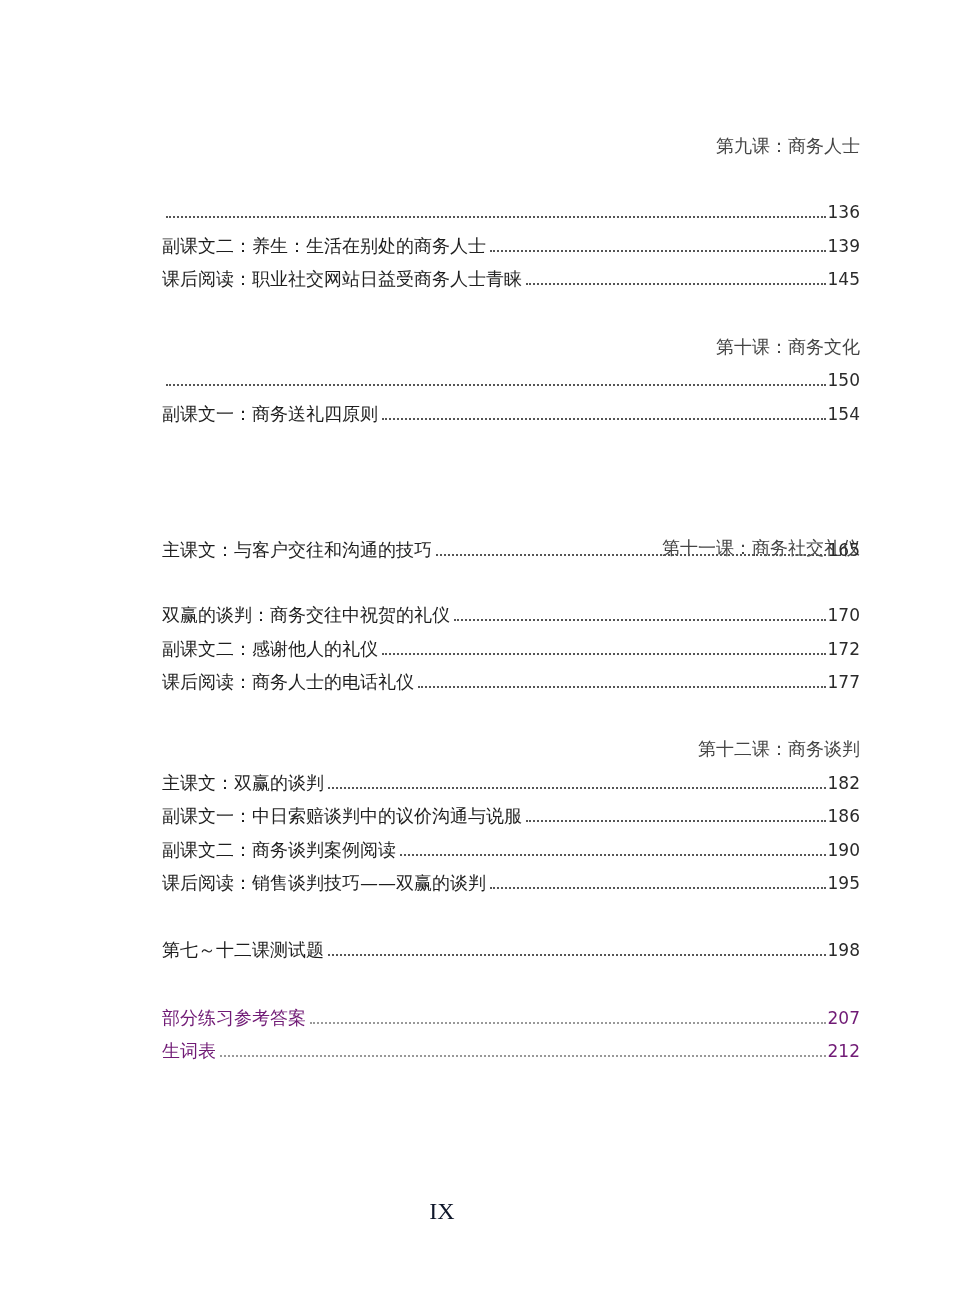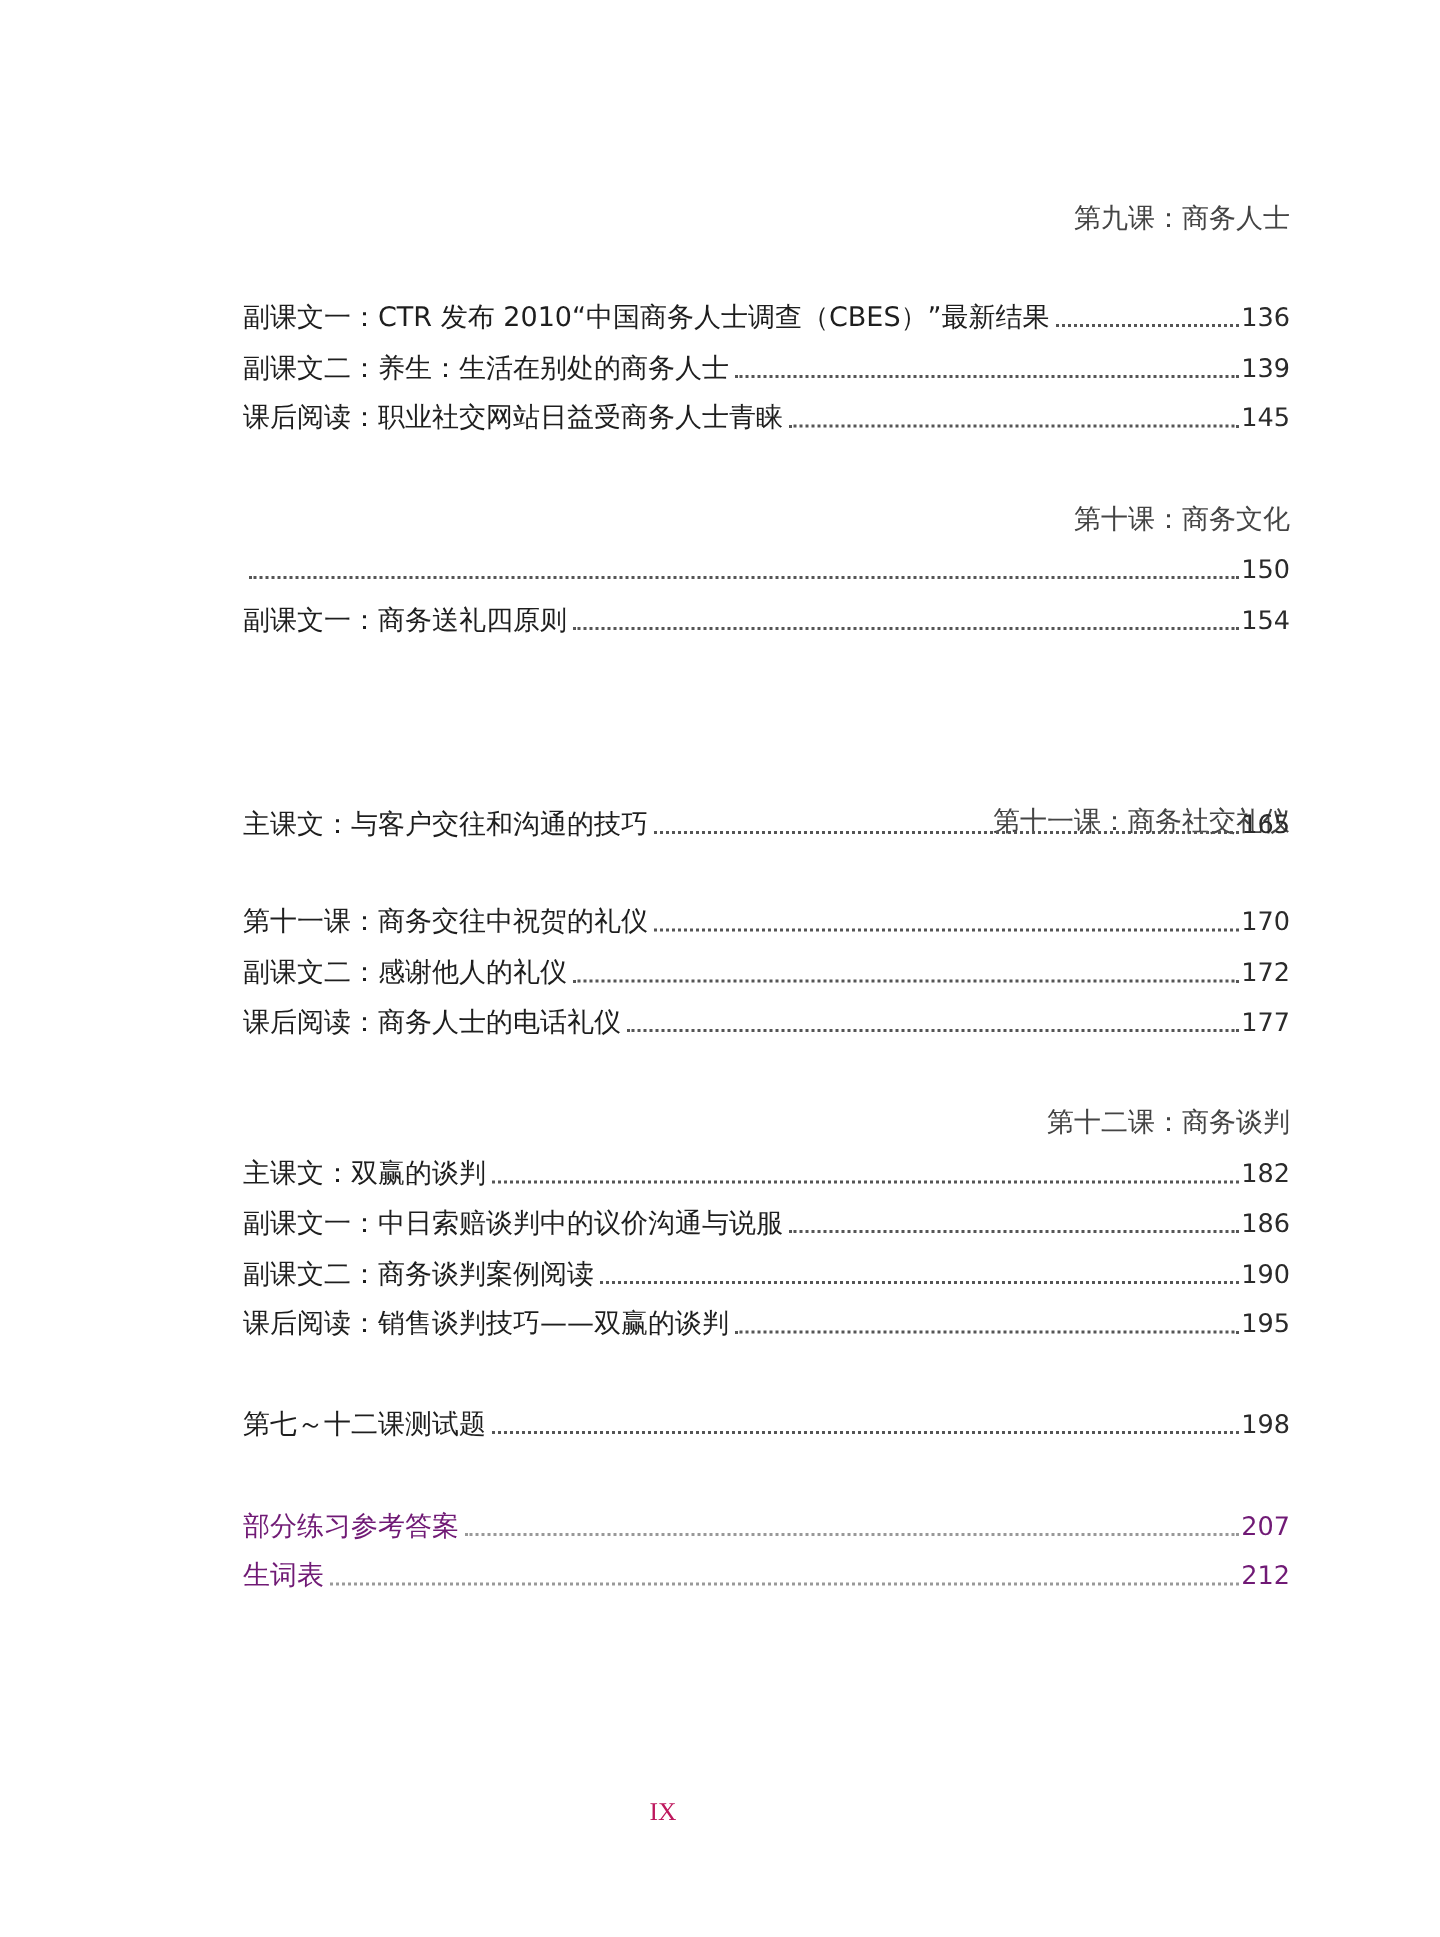--- a/index.html
+++ b/index.html
@@ -22,33 +22,32 @@
       height: 0;
     }
     .line .page-num { flex: 0 0 auto; font-size: 17px; }
     .heading { color: #444; }
     .heading .label { color: #444; }
     .entry .label { color: #1e1e1e; }
     .light .label, .light .page-num { color: #701a75; }
     .light .leader { border-bottom-color: #999; }
     .folio {
       position: absolute; top: 1198px; left: 0; width: 884px; text-align: center;
-      font-family: "Liberation Serif", "DejaVu Serif", serif; font-size: 17px; color: #be185d;
+      font-family: "Liberation Serif", "DejaVu Serif", serif; font-size: 24px; color: #0f172a;
     }
   </style>
 </head>
 <body>
 
 <div class="page">
 
   <div class="line heading" style="top:128px">
     <span class="label">第九课：商务人士</span>
   </div>
   <div class="line entry" style="top:194px">
-    <span class="label">副课文一：CTR 发布 2010“中国商务人士调查（CBES）”最新结果</span>
     <span class="leader"></span>
     <span class="page-num">136</span>
   </div>
   <div class="line entry" style="top:228px">
     <span class="label">副课文二：养生：生活在别处的商务人士</span>
     <span class="leader"></span>
     <span class="page-num">139</span>
   </div>
   <div class="line entry" style="top:261px">
     <span class="label">课后阅读：职业社交网站日益受商务人士青睐</span>
@@ -71,21 +70,21 @@
 
   <div class="line heading" style="top:530px">
     <span class="label">第十一课：商务社交礼仪</span>
   </div>
   <div class="line entry" style="top:532px">
     <span class="label">主课文：与客户交往和沟通的技巧</span>
     <span class="leader"></span>
     <span class="page-num">165</span>
   </div>
   <div class="line entry" style="top:597px">
-    <span class="label">第十一课：商务交往中祝贺的礼仪</span>
+    <span class="label">双赢的谈判：商务交往中祝贺的礼仪</span>
     <span class="leader"></span>
     <span class="page-num">170</span>
   </div>
   <div class="line entry" style="top:631px">
     <span class="label">副课文二：感谢他人的礼仪</span>
     <span class="leader"></span>
     <span class="page-num">172</span>
   </div>
   <div class="line entry" style="top:664px">
     <span class="label">课后阅读：商务人士的电话礼仪</span>

